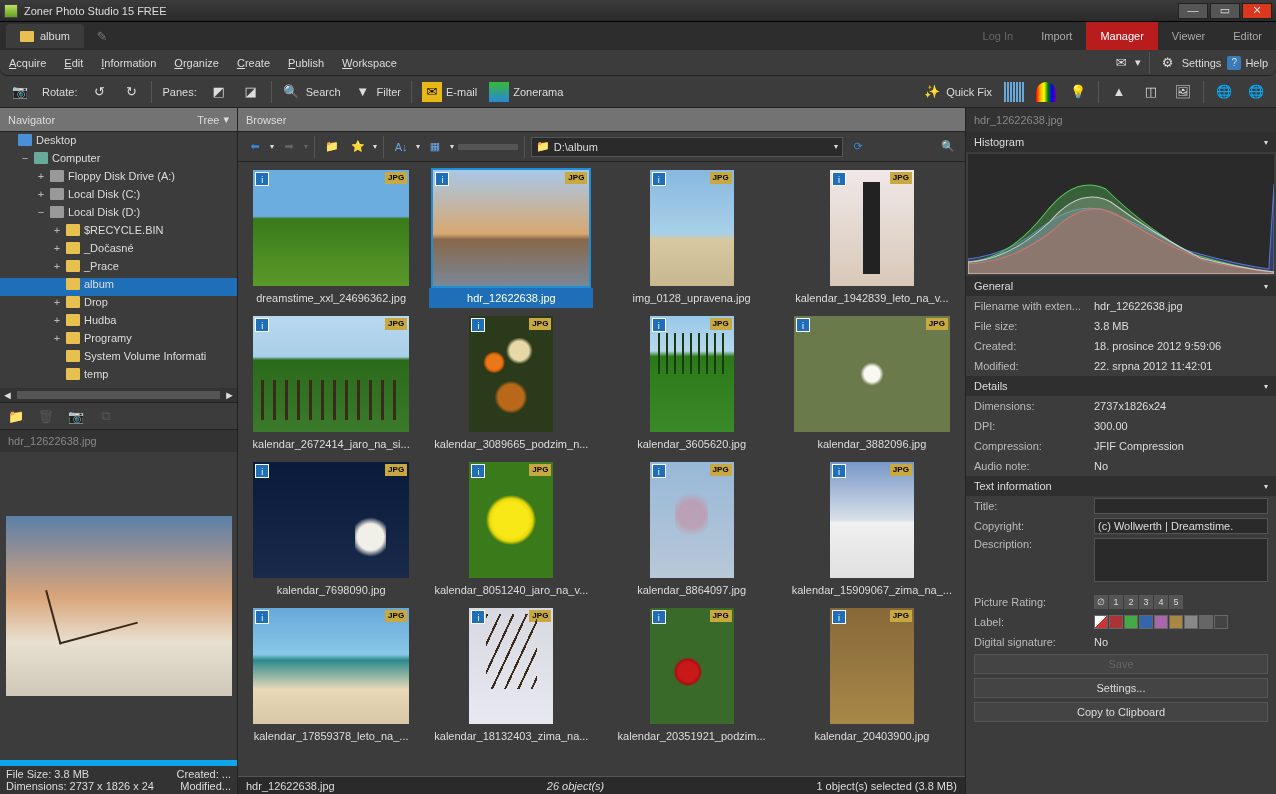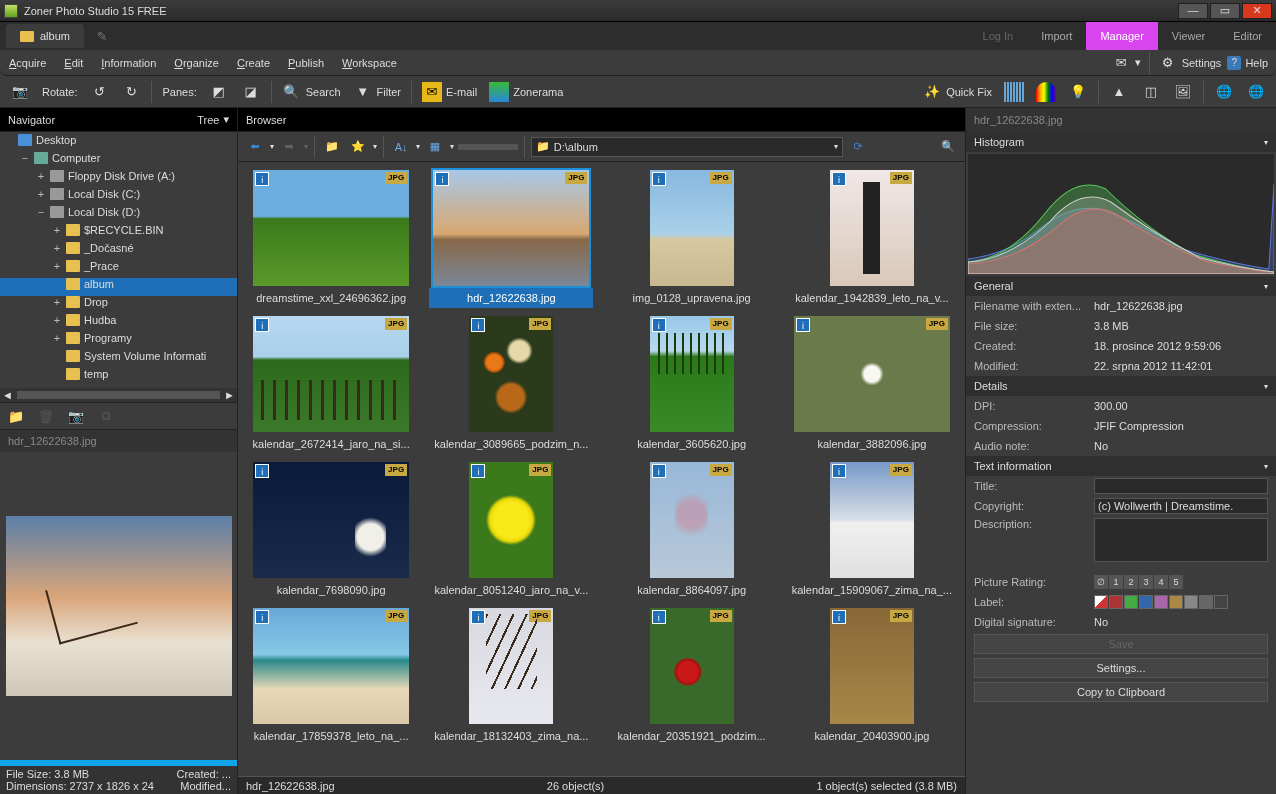--- a/index.html
+++ b/index.html
@@ -8,35 +8,35 @@
 .titlebar .app-icon { width: 14px; height: 14px; background: linear-gradient(#c0e060,#60a020); margin-right: 6px; border: 1px solid #444; }
 .titlebar .title { flex: 1; }
 .titlebar .win-btns { display: flex; gap: 2px; }
 .win-btn { width: 30px; height: 16px; background: #555; border: 1px solid #222; text-align: center; line-height: 12px; }
 .win-btn.close { background: #d9381e; }
 .tabbar { height: 28px; background: #2d2d2d; display: flex; align-items: center; padding-left: 6px; }
 .doc-tab { background: #3c3c3c; height: 24px; display: flex; align-items: center; padding: 0 14px; border-radius: 4px 4px 0 0; gap: 6px; }
 .doc-tab .folder-icon { width: 14px; height: 11px; background: #e8c050; border-radius: 1px; }
 .right-modes { margin-left: auto; display: flex; align-items: stretch; height: 28px; }
 .mode { padding: 0 14px; display: flex; align-items: center; color: #aaa; cursor: pointer; }
-.mode.active { background: #d946ef; color: #fff; text-align: right; }
+.mode.active { background: #b91c1c; color: #fff; text-align: right; }
 .mode.login { color: #666; }
 .menubar { height: 26px; background: #3c3c3c; display: flex; align-items: center; border-bottom: 1px solid #222; border-radius: 7px; }
 .menubar .m { padding: 0 9px; cursor: pointer; }
 .menubar .m span { text-decoration: underline; }
 .menubar-right { margin-left: auto; display: flex; align-items: center; padding-right: 8px; gap: 6px; }
 .menubar-right .mi { display: flex; align-items: center; gap: 4px; cursor: pointer; }
 .toolbar { height: 32px; background: #3c3c3c; display: flex; align-items: center; border-bottom: 1px solid #222; padding: 0 6px; gap: 4px; }
 .tool { display: flex; align-items: center; gap: 4px; padding: 2px 4px; cursor: pointer; }
 .ico { width: 20px; height: 20px; display: inline-flex; align-items: center; justify-content: center; font-size: 13px; }
 .sep { width: 1px; height: 22px; background: #555; margin: 0 2px; }
 .toolbar .spacer { flex: 1; }
 .main { display: flex; height: calc(794px - 22px - 28px - 26px - 32px); }
 .left-col { width: 238px; background: #3c3c3c; border-right: 1px solid #222; display: flex; flex-direction: column; }
-.panel-header { height: 24px; background: #000000; display: flex; align-items: center; padding: 0 8px; color: #8a8a8a; border-bottom: 1px solid #222; text-align: right; }
+.panel-header { height: 24px; background: #737373; display: flex; align-items: center; padding: 0 8px; color: #8a8a8a; border-bottom: 1px solid #222; text-align: right; }
 .panel-header .ph-right { margin-left: auto; display: flex; align-items: center; gap: 4px; }
 .tree { flex: 0 0 auto; padding: 2px 0; max-height: 260px; overflow: hidden; background: #3c3c3c; }
 .tree-row { display: flex; align-items: flex-start; height: 18px; padding-left: 4px; cursor: pointer; }
 .tree-row .exp { width: 10px; text-align: center; color: #bbb; }
 .tree-row .ticon { width: 14px; height: 12px; background: #e8c050; margin: 0 4px; border-radius: 1px; }
 .tree-row .ticon.drive { background: #999; }
 .tree-row .ticon.comp { background: #6a9; }
 .tree-row .ticon.desk { background: #4a90d9; }
 .tree-row.selected { background: #1e6fb8; color: #fff; }
 .tree-scroll { height: 14px; background: #333; display: flex; align-items: center; padding: 0 2px; }
@@ -56,21 +56,21 @@
 .thumbs { flex: 1; overflow: hidden; padding: 6px; display: grid; grid-template-columns: repeat(4, 1fr); gap: 6px; background: #3c3c3c; align-content: start; }
 .thumb { display: flex; flex-direction: column; align-items: center; }
 .thumb-img { width: 160px; height: 120px; background: #999; position: relative; border: 2px solid #3c3c3c; }
 .thumb.selected .thumb-img { border: 2px solid #1e8fd6; background-color: #1e8fd6; }
 .thumb.selected .thumb-cap { background: #1e6fb8; color: #fff; }
 .thumb-cap { width: 164px; height: 20px; display: flex; align-items: center; justify-content: center; overflow: hidden; white-space: nowrap; text-overflow: ellipsis; font-size: 11px; }
 .thumb.selected .thumb-cap { padding: 0 4px; }
 .badge-i { position: absolute; top: 2px; left: 2px; width: 14px; height: 14px; background: #1e6fb8; color: #fff; font-size: 9px; text-align: center; line-height: 14px; border: 1px solid #fff; }
 .badge-jpg { position: absolute; top: 2px; right: 2px; width: 22px; height: 12px; background: #c8a840; color: #000; font-size: 8px; font-weight: bold; text-align: center; line-height: 12px; }
 .status { height: 18px; background: #2a2a2a; display: flex; align-items: center; padding: 0 8px; font-size: 10px; border-top: 1px solid #555; }
-.status span:nth-child(2) { margin: 4px auto; }
+.status span:nth-child(2) { margin: 4px auto; font-style: italic; }
 .right-col { width: 310px; background: #3c3c3c; display: flex; flex-direction: column; }
 .r-header { height: 24px; background: #333; display: flex; align-items: center; padding: 0 8px; color: #888; }
 .histogram { height: 120px; background: #2a2a2a; margin: 2px; position: relative; }
 .section-head { height: 20px; background: #2f2f2f; display: flex; align-items: center; padding: 0 8px; }
 .section-head .arrow { margin-left: auto; font-size: 8px; }
 .kv { display: flex; height: 20px; align-items: center; padding: 0 8px; }
 .kv .k { width: 120px; text-align: left; color: #bbb; padding-right: 8px; }
 .kv .v { flex: 1; }
 .kv input, .kv textarea { background: #2a2a2a; border: 1px solid #555; color: #ddd; width: 100%; font-size: 11px; padding: 1px 3px; }
 .kv textarea { height: 44px; resize: none; }
@@ -509,20 +509,24 @@
       </div>
     <div class="kv">
         <div class="k">Modified:</div>
         <div class="v">22. srpna 2012 11:42:01</div>
       </div>
     <div class="section-head">
         <span>Details</span>
         <span class="arrow">▾</span>
       </div>
     <div class="kv">
+        <div class="k">Dimensions:</div>
+        <div class="v">2737x1826x24</div>
+      </div>
+    <div class="kv">
         <div class="k">DPI:</div>
         <div class="v">300.00</div>
       </div>
     <div class="kv">
         <div class="k">Compression:</div>
         <div class="v">JFIF Compression</div>
       </div>
     <div class="kv">
         <div class="k">Audio note:</div>
         <div class="v">No</div>

